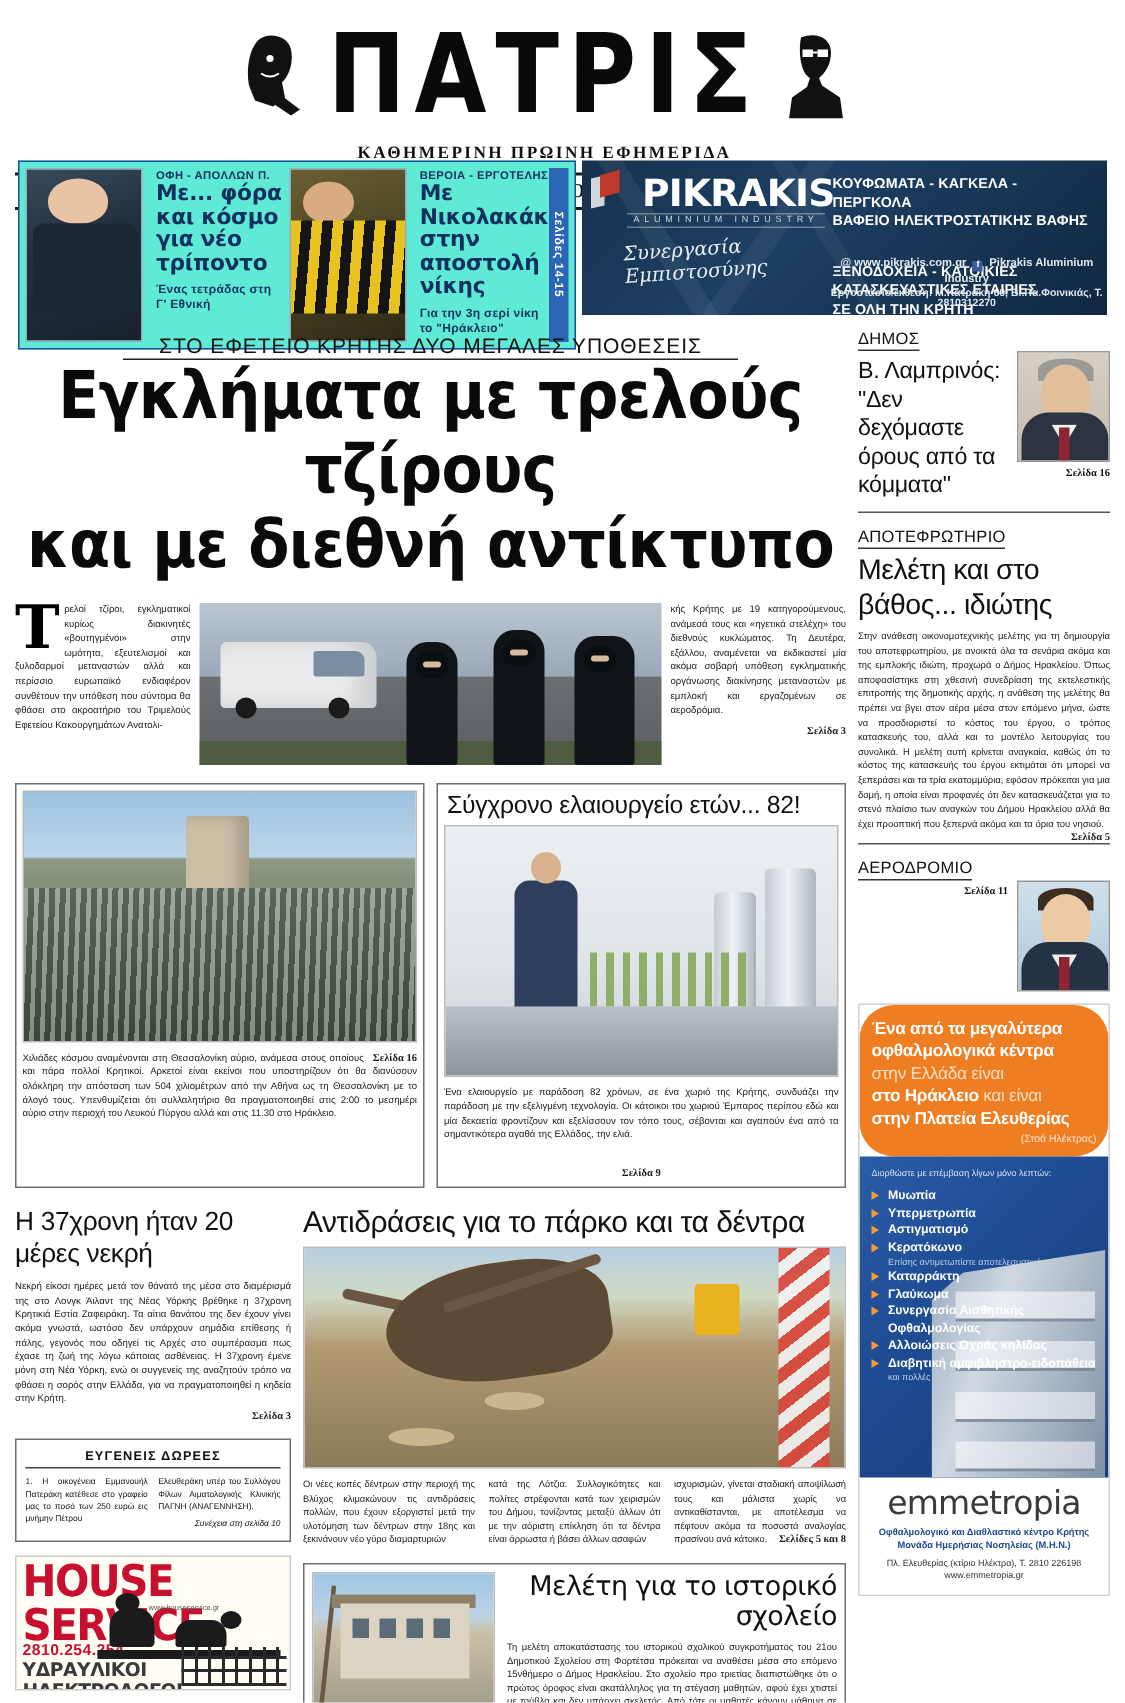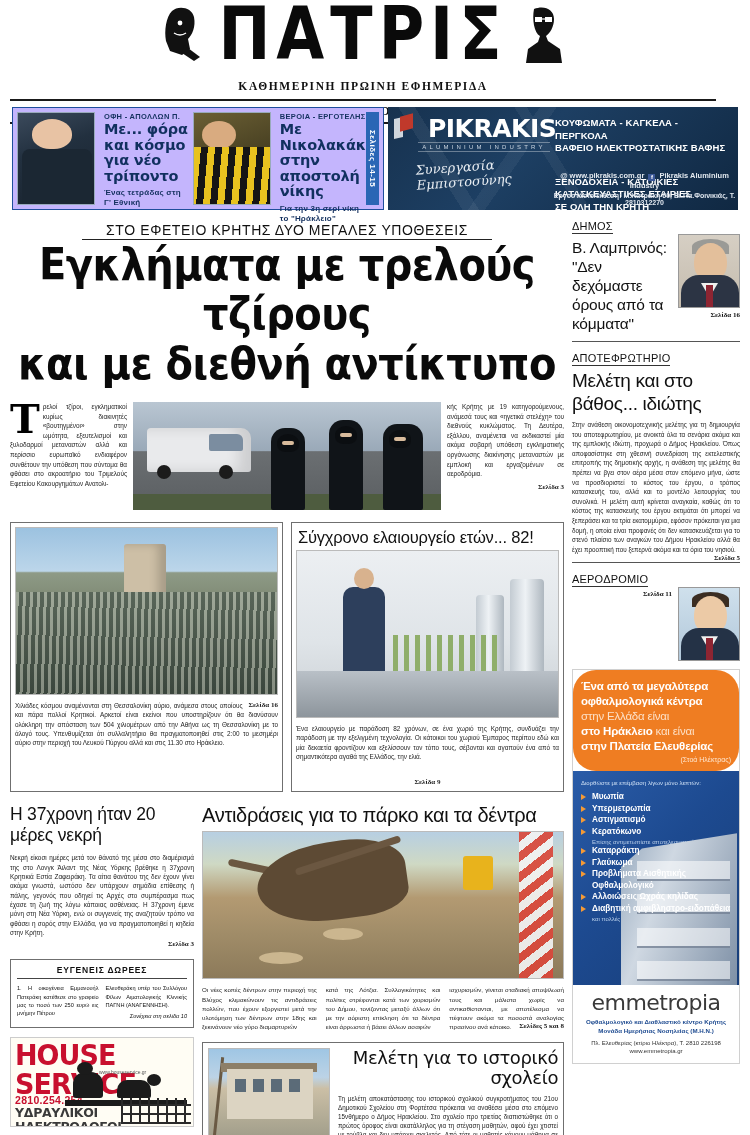--- a/index.html
+++ b/index.html
@@ -11,21 +11,21 @@
     width: 750px; height: 1135px;
     font-family: "Liberation Sans", "DejaVu Sans", sans-serif;
     color: #111;
     overflow: hidden;
     position: relative;
   }
 
   
   .masthead {
     width: 726px;
-    padding-top: 0;
+    padding-top: 16px;
     position: relative;
   }
   .masthead-row {
     display: flex;
     align-items: center;
     justify-content: center;
     gap: 12px;
     height: 68px;
   }
   .mast-face {
@@ -70,23 +70,23 @@
   .mast-info .right { font-size: 10px; letter-spacing: .2px; }
   .mast-rule2 {
     border-top: 2.5px solid #1a1a1a;
     margin: 1px 10px 0 10px;
   }
 
   
   .sports-banner {
     position: absolute;
     left: 12px; top: 107px;
-    width: 372px; height: 103px;
+    width: 372px; height: 126px;
     border: 1px solid #1f4e9c;
-    background: #c4b5fd;
+    background: #5eead4;
     display: flex;
     align-items: stretch;
     padding: 4px;
     gap: 4px;
   }
   .sb-photo {
     width: 78px; flex: 0 0 78px;
     border: 1px solid #9ab;
     overflow: hidden;
     position: relative;
@@ -854,21 +854,21 @@
           <ul>
             <li class="arrow">Μυωπία</li>
             <li class="arrow">Υπερμετρωπία</li>
             <li class="arrow">Αστιγματισμό</li>
             <li class="arrow">Κερατόκωνο</li>
           </ul>
           <div class="small">Επίσης αντιμετωπίστε αποτελεσματικά</div>
           <ul>
             <li class="arrow">Καταρράκτη</li>
             <li class="arrow">Γλαύκωμα</li>
-            <li class="arrow">Προβλήματα Αισθητικής Οφθαλμολογικό</li>
+            <li class="arrow">Συνεργασία Αισθητικής Οφθαλμολογίας</li>
             <li class="arrow">Αλλοιώσεις Ωχράς κηλίδας</li>
             <li class="arrow">Διαβητική αμφιβληστρο-ειδοπάθεια</li>
           </ul>
           <div class="small">και πολλές άλλες</div>
         </div>
         <div class="emme-white">
           <div class="emme-logo">emmetropia</div>
           <div class="emme-l1" style="white-space:pre-line">Οφθαλμολογικό και Διαθλαστικό κέντρο Κρήτης
 Μονάδα Ημερήσιας Νοσηλείας (Μ.Η.Ν.)</div>
           <div class="emme-l2" style="white-space:pre-line">Πλ. Ελευθερίας (κτίριο Ηλέκτρα), Τ. 2810 226198

